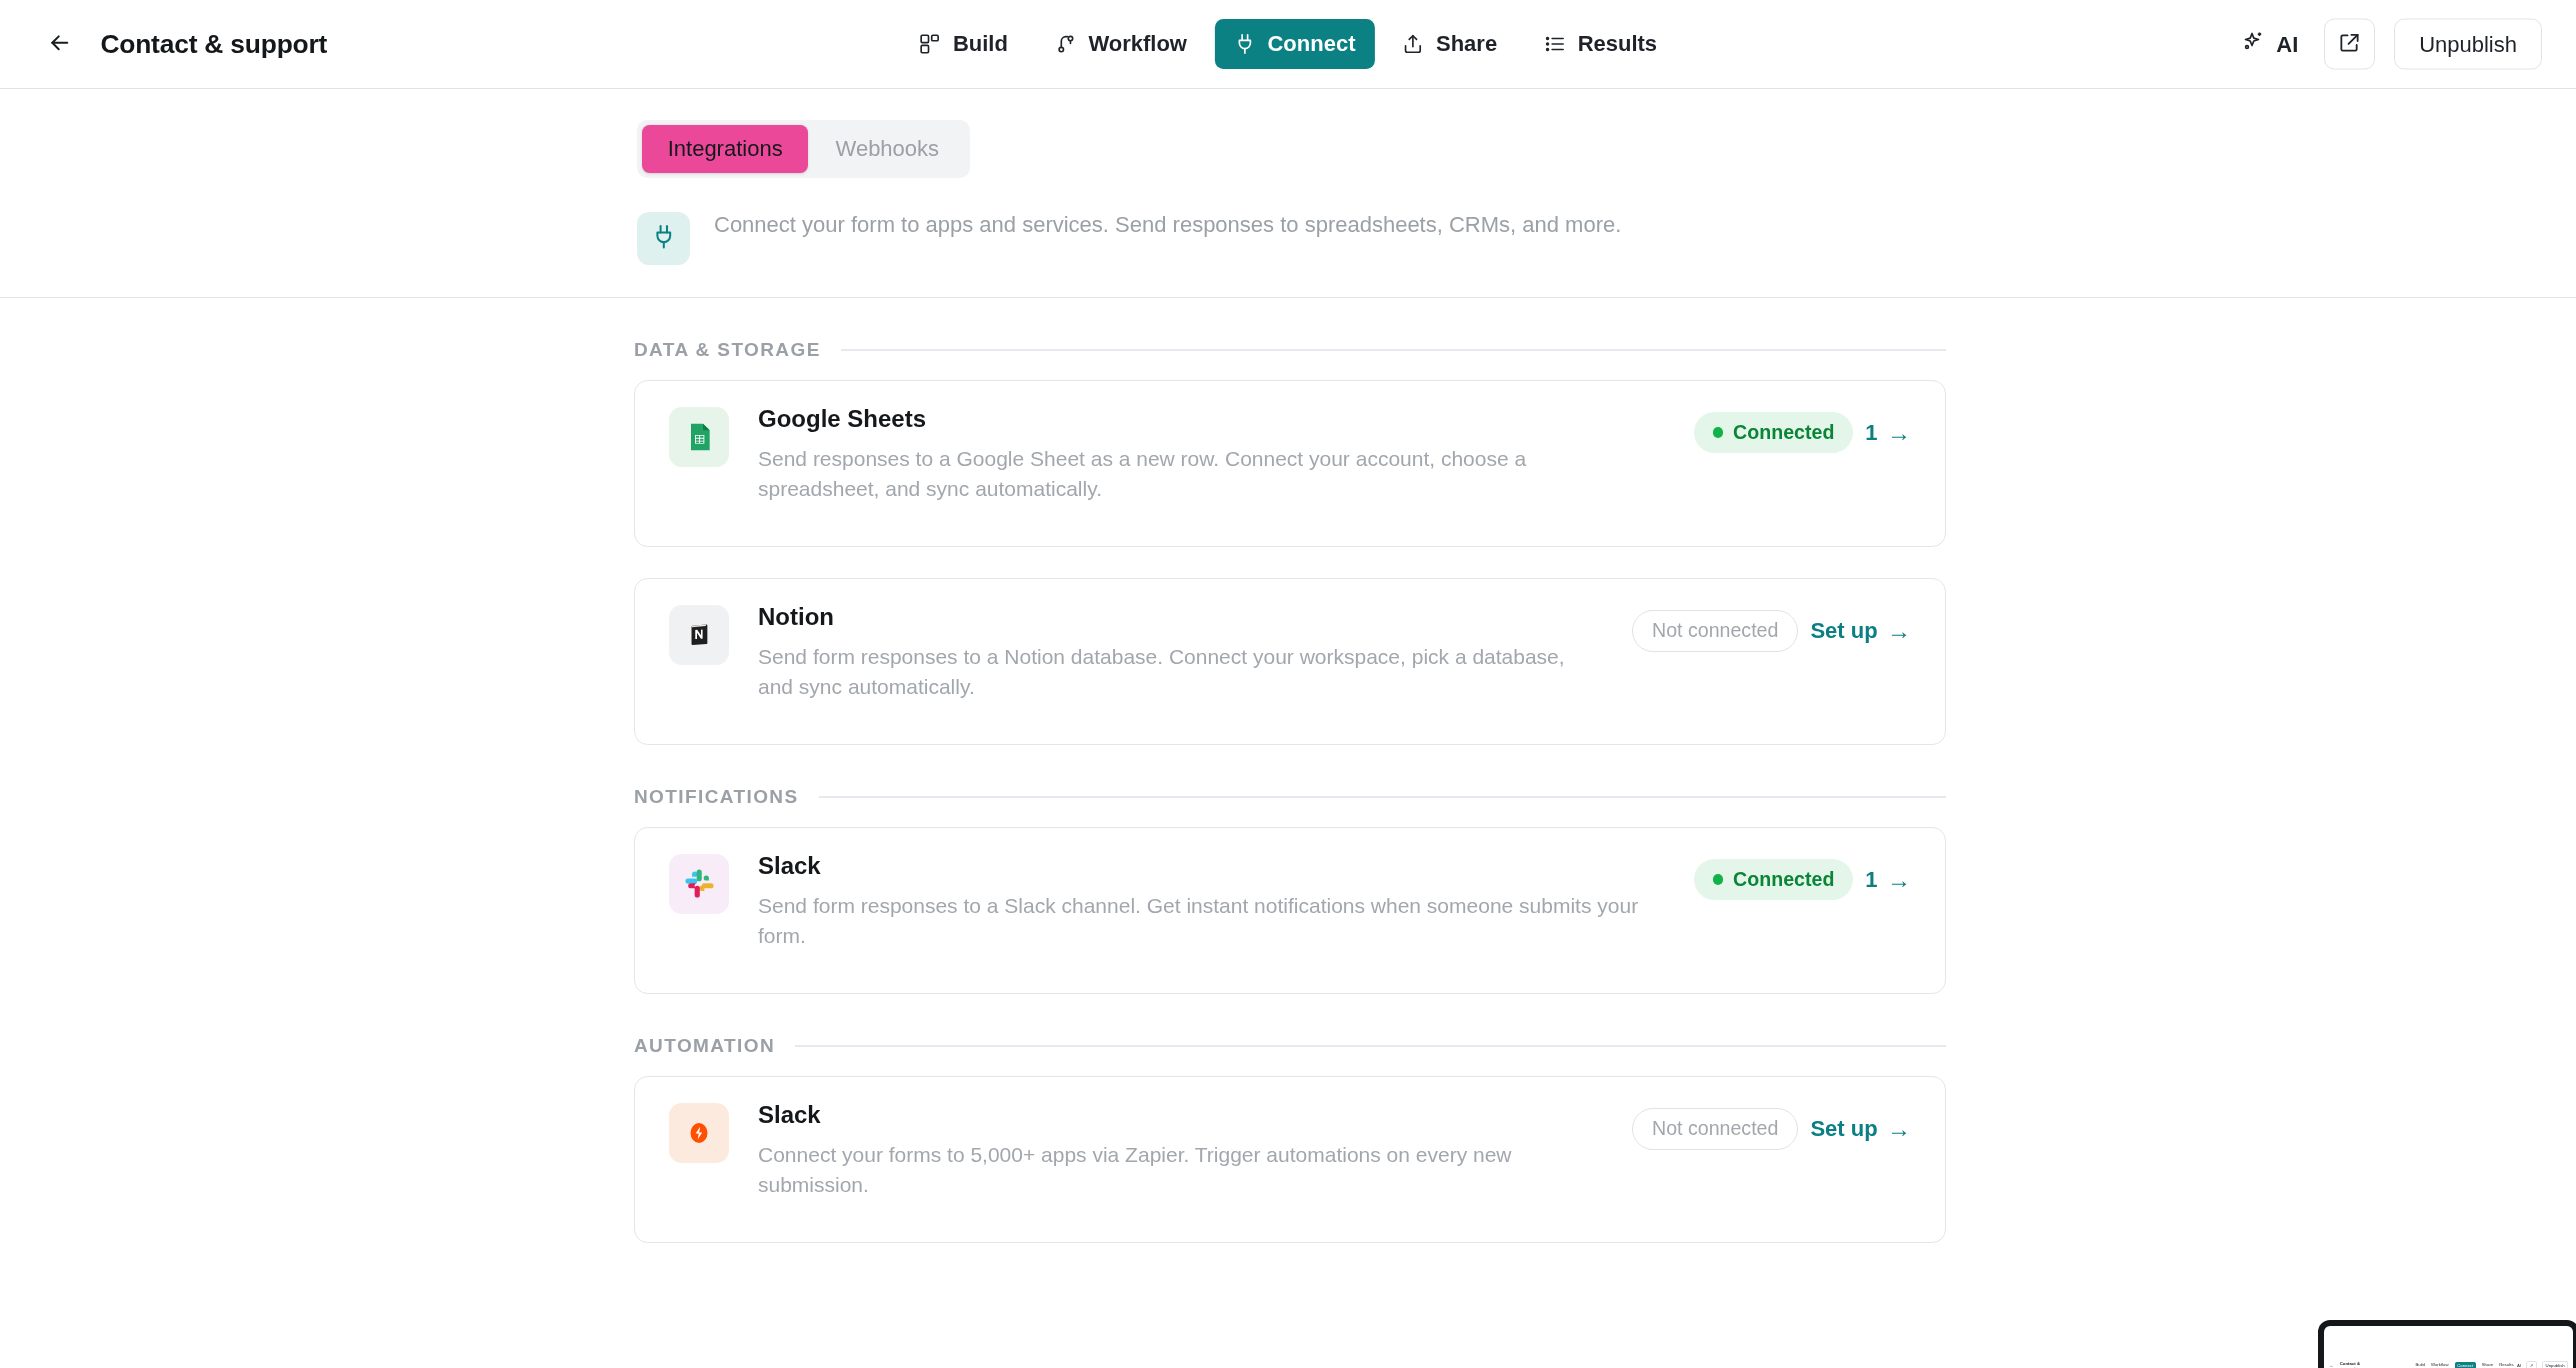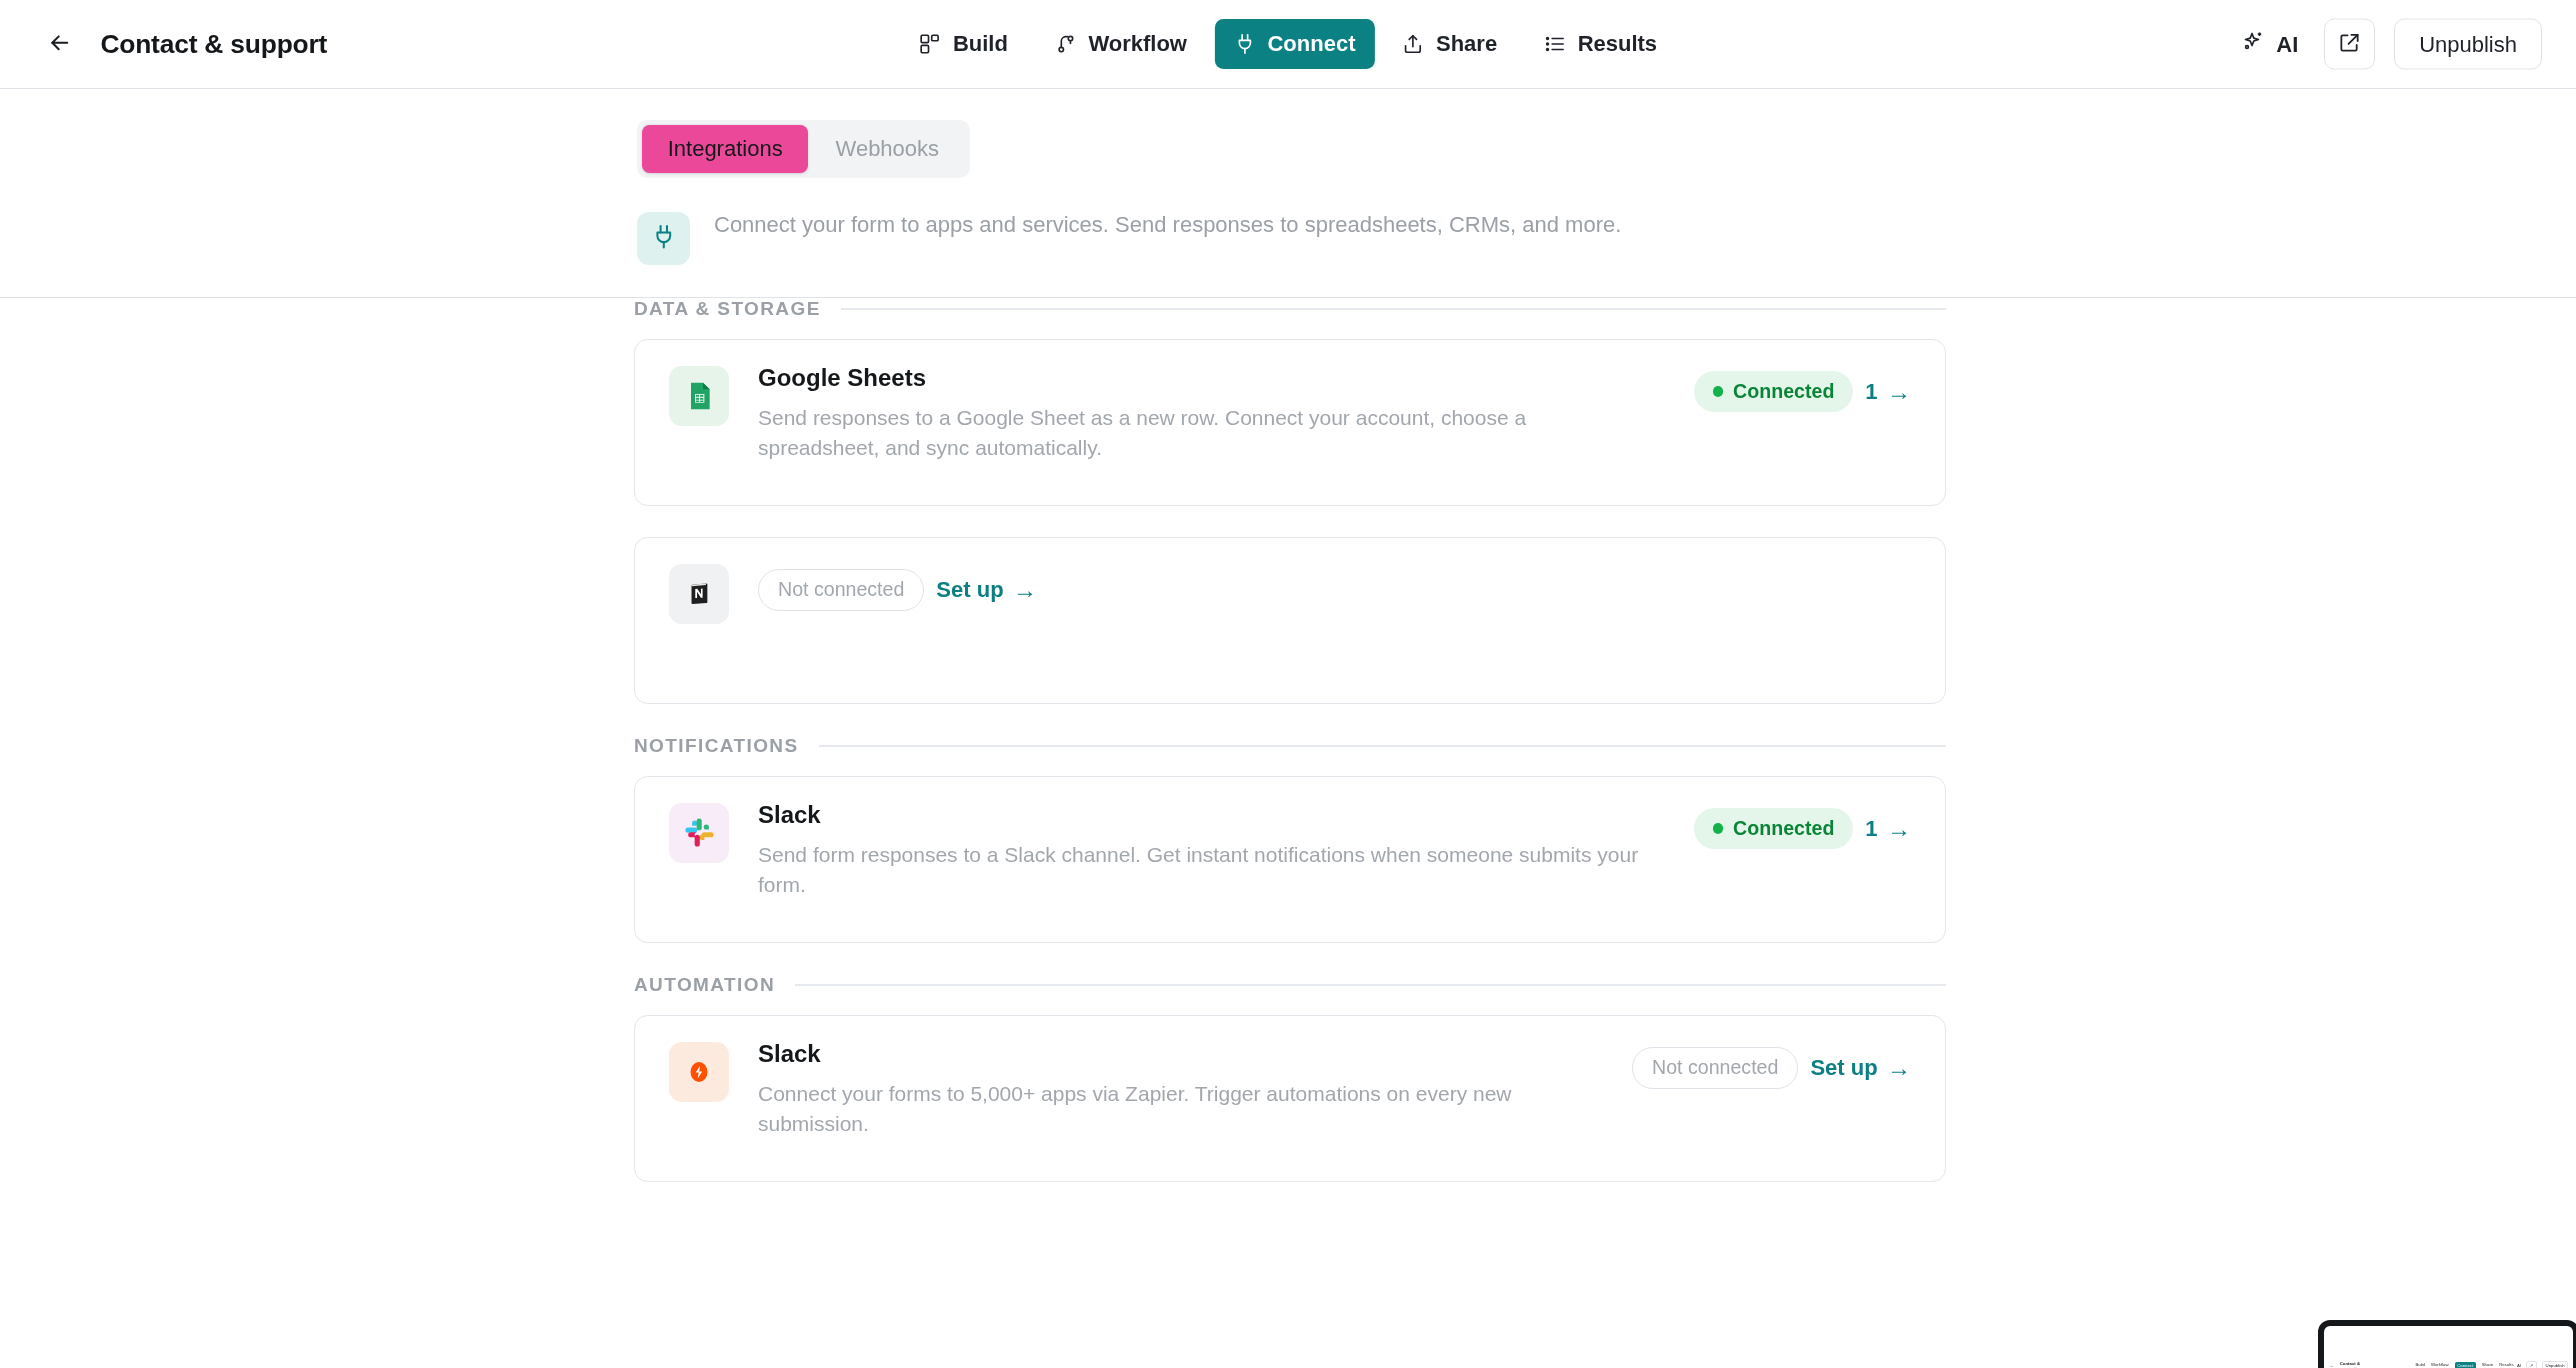--- a/index.html
+++ b/index.html
@@ -147,20 +147,21 @@
     padding: 0 0 0 0;
   }
   .section {
     width: 1312px;
     margin-left: 634px;
   }
   .section-head {
     display: flex;
     align-items: center;
     gap: 20.4px;
+    margin-top: 41px;
     margin-bottom: 19px;
   }
   .section-title {
     font-size: 19px;
     font-weight: 600;
     letter-spacing: 1.4px;
     color: #9aa0a6;
     white-space: nowrap;
   }
   .section-rule {
@@ -443,20 +444,24 @@
     </div>
 
     <div class="card">
       <div class="card-logo logo-notion">
         <svg width="29" height="29" viewBox="0 0 48 48">
           <path fill="#1f1f1f" d="M11 9.5l24-2.2c1.3-.1 2 .3 2 1.3v29.6c0 1-.5 1.6-1.8 1.7l-22.5 1.4c-1.2.1-1.9-.4-1.9-1.5V11c0-.9.6-1.4 2.2-1.5z"></path>
           <path fill="#fff" d="M17 16.5v15l2.9-.2V21.3l6.4 9.8 2.8-.2v-15l-2.7.2v9.3l-6.2-9.2z"></path>
           <path fill="#e8e8e8" d="M11 9.5l24-2.2-.5 2.6-23.3 2z"></path>
         </svg>
       </div>
+      <div class="card-body">
+        <div class="card-title">Notion</div>
+        <div class="card-desc">Send form responses to a Notion database. Connect your workspace, pick a database, and sync automatically.</div>
+      </div>
       <div class="card-right">
         <div class="badge badge-not">
           <span>Not connected</span>
         </div>
         <div class="action-link">
           <span>Set up</span>
           <span class="arrow">→</span>
         </div>
       </div>
     </div>

